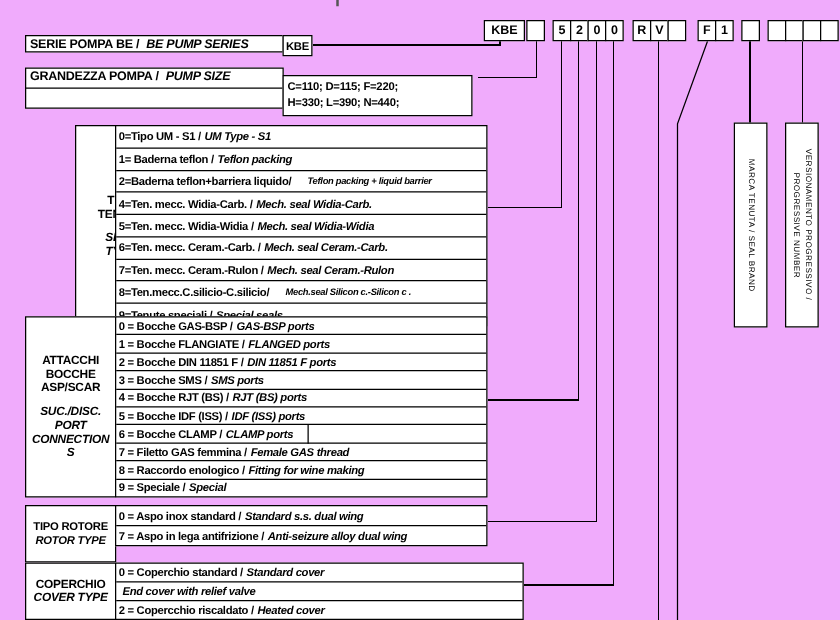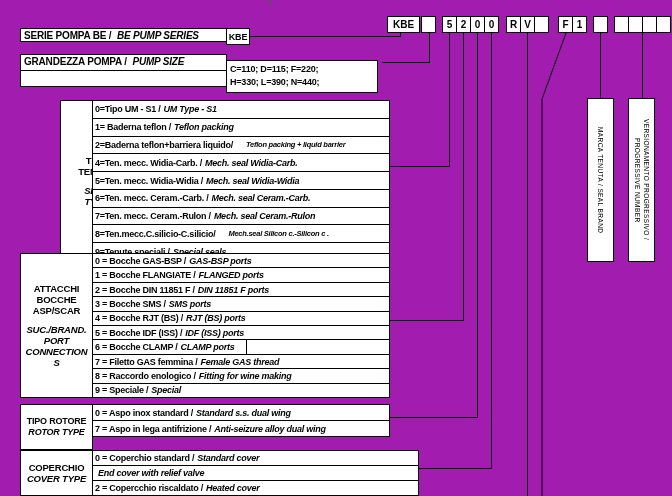--- a/index.html
+++ b/index.html
@@ -1,16 +1,16 @@
 <!DOCTYPE html>
 <html><head>
 <meta charset="utf-8">
 <style>
   html,body{margin:0;padding:0;background:#fff;}
-  #canvas{position:relative;width:672px;height:496px;background:#a21caf;overflow:hidden;
+  #canvas{position:relative;width:672px;height:496px;background:#f0abfc;overflow:hidden;
           font-family:"Liberation Sans",sans-serif;color:#000;}
   svg.lines{position:absolute;left:0;top:0;pointer-events:none;}
   
   .cells{position:absolute;top:16px;height:17px;display:flex;}
   .cc{box-sizing:border-box;width:15px;height:17px;border:1px solid #000;margin-left:-1px;
       display:flex;align-items:center;justify-content:center;
       font-size:10px;font-weight:bold;background:#fff;}
   .cc:first-child{margin-left:0;}
   .cc.wide{width:33px;}
   
@@ -153,21 +153,21 @@
         <span>9=Tenute speciali /</span>
         <i>Special seals</i>
       </div>
   </div>
 
   <div class="seclabel" style="left:20px;top:253px;width:73px;height:145px;">
     <span>ATTACCHI</span>
     <span>BOCCHE</span>
     <span>ASP/SCAR</span>
     <div class="gap"></div>
-    <i>SUC./BRAND.</i>
+    <i>SUC./DISC.</i>
     <i>PORT</i>
     <i>CONNECTION</i>
     <i>S</i>
   </div>
   <div class="rows" style="left:92px;top:253px;width:298px;height:145px;">
     <div class="r">
         <span>0 = Bocche GAS-BSP /</span>
         <i>GAS-BSP ports</i>
       </div>
     <div class="r">

